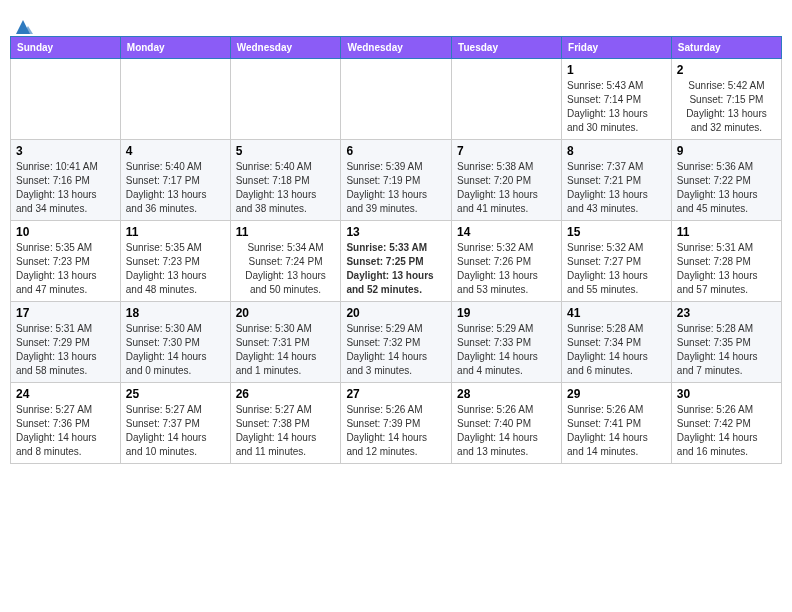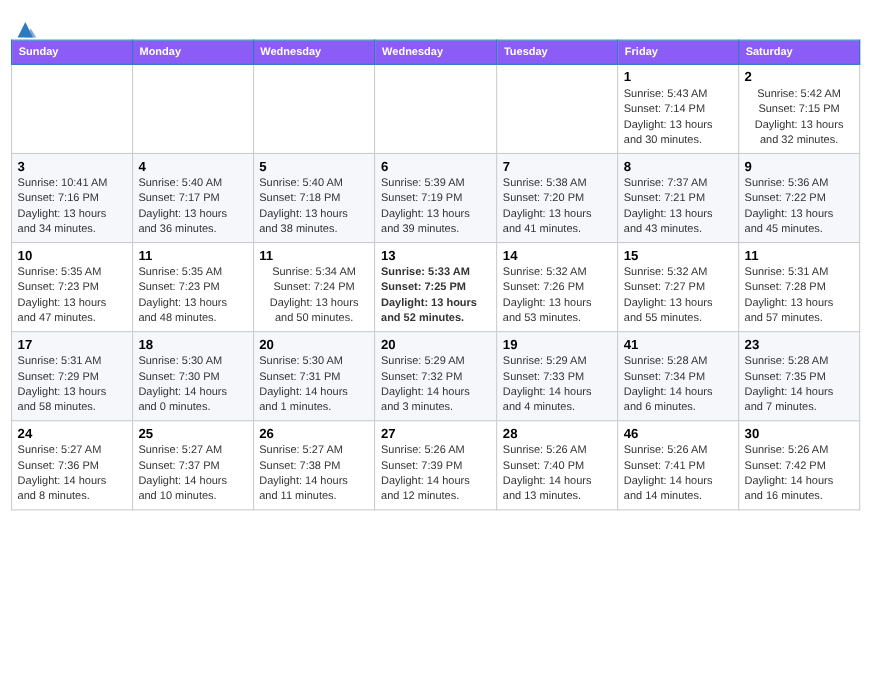--- a/index.html
+++ b/index.html
@@ -292,21 +292,21 @@
 Sunset: 7:39 PM
 Daylight: 14 hours and 12 minutes.</div>
         </td>
         <td>
           <div class="day-num">28</div>
           <div class="day-info" style="white-space: pre-line;">Sunrise: 5:26 AM
 Sunset: 7:40 PM
 Daylight: 14 hours and 13 minutes.</div>
         </td>
         <td>
-          <div class="day-num">46</div>
+          <div class="day-num">29</div>
           <div class="day-info" style="white-space: pre-line;">Sunrise: 5:26 AM
 Sunset: 7:41 PM
 Daylight: 14 hours and 14 minutes.</div>
         </td>
         <td>
           <div class="day-num">30</div>
           <div class="day-info" style="white-space: pre-line;">Sunrise: 5:26 AM
 Sunset: 7:42 PM
 Daylight: 14 hours and 16 minutes.</div>
         </td>

